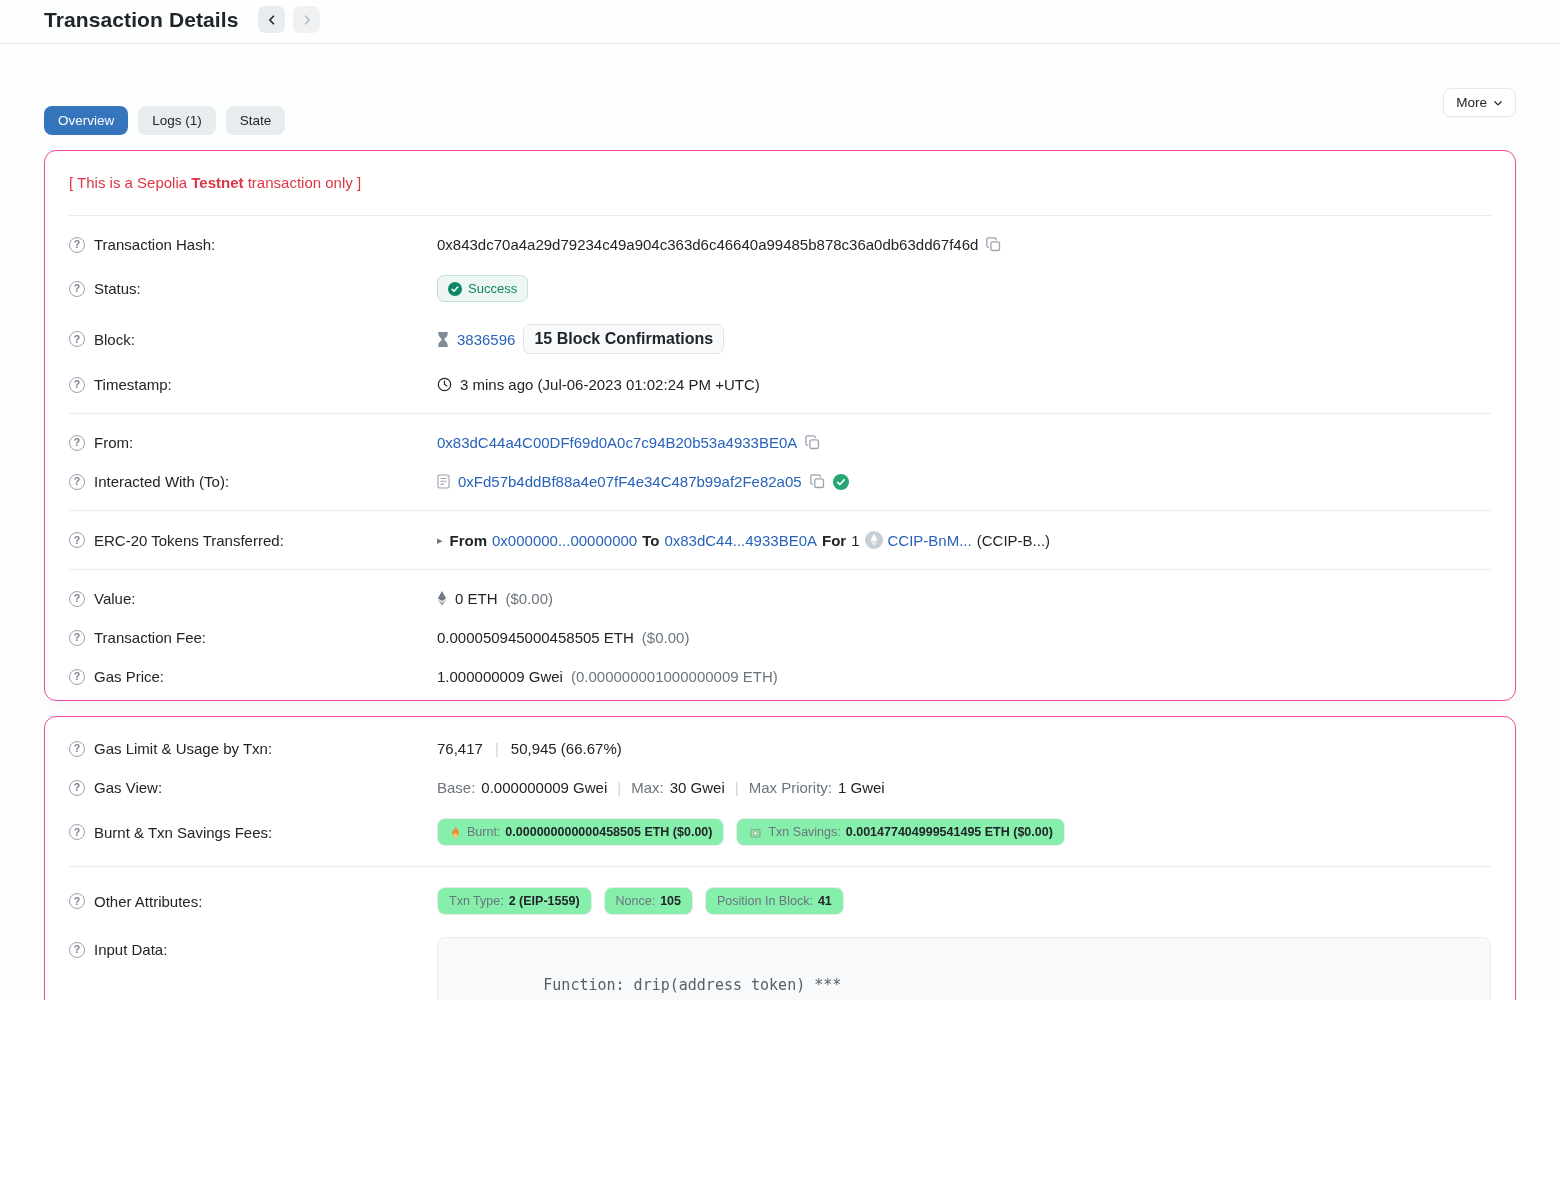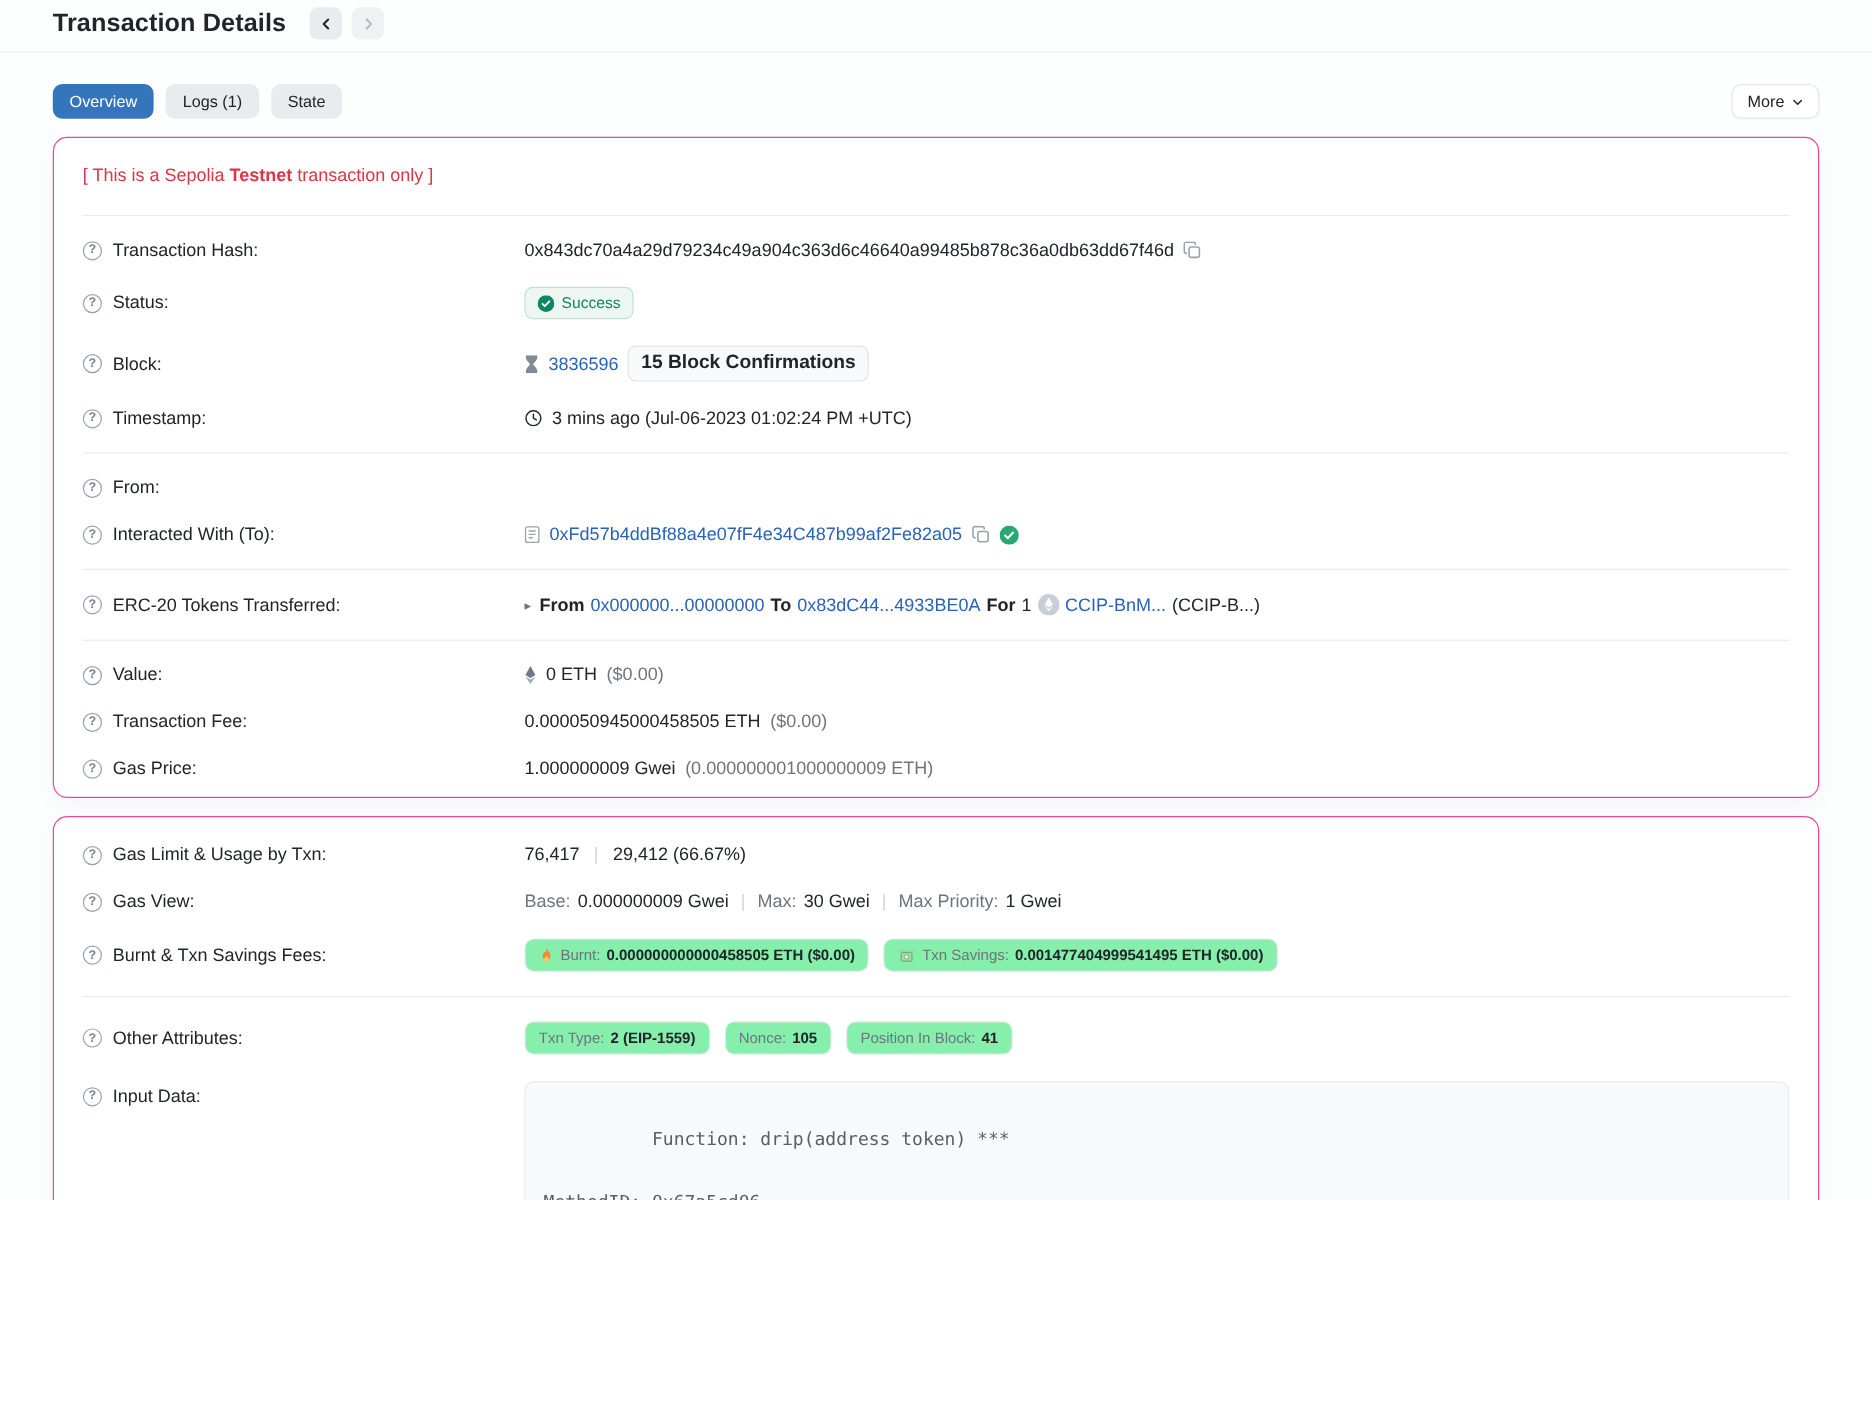--- a/index.html
+++ b/index.html
@@ -15,21 +15,21 @@
   
   .hdr { display:flex; align-items:center; gap:8px; padding:6px 44px 10px 44px; }
   .hdr h1 { font-size:21px; font-weight:700; margin:0 12px 0 0; letter-spacing:.1px; }
   .nav-btn { width:27px; height:27px; border:none; border-radius:7px; background:#e9ecef; display:inline-flex; align-items:center; justify-content:center; cursor:pointer; padding:0; }
   .nav-btn.disabled { background:#eff1f3; }
   .hdr-divider { border:none; border-top:1px solid #e9ecef; margin:0; }
 
   
   .tabbar { display:flex; justify-content:space-between; align-items:center; padding:0 44px; margin-top:26px; }
   .tabs { display:flex; gap:10px; }
-  .tab { border:none; border-radius:8px; padding:7px 14px; font-size:13.5px; font-weight:500; background:#e9ecef; color:#212529; cursor:pointer; font-family:inherit; }
+  .tab { border:none; border-radius:8px; padding:7px 14px; font-size:13.5px; font-weight:500; background:#e9ecef; color:#212529; cursor:pointer; font-family:inherit;margin-top:36px; }
   .tab.active { background:#3475bb; color:#ffffff; }
   .more-btn { background:#fff; border:1px solid #e6e9ec; border-radius:8px; padding:6px 12px; font-size:13.5px; color:#212529; display:inline-flex; align-items:center; gap:6px; cursor:pointer; box-shadow:0 1px 2px rgba(0,0,0,.04); font-family:inherit; }
 
   
   .card { margin:15px 44px 0 44px; background:#fff; border:1px solid #ec4899; border-radius:12px; padding:4px 24px; box-shadow:0 6px 18px rgba(30,41,59,.035); }
   .group-divider { border:none; border-top:1px solid #e9ecef; margin:9px -0px; }
 
   .notice { padding:19px 0 15px 0; color:#dc3545; font-size:15px; }
   .notice b { font-weight:700; }
 
@@ -175,20 +175,29 @@
       </div>
     </div>
 
     <hr class="group-divider">
 
     <div class="row">
       <div class="label">
         <span class="q">?</span>
         <span>From:</span>
       </div>
+      <div class="val">
+        <a class="link">0x83dC44a4C00DFf69d0A0c7c94B20b53a4933BE0A</a>
+        <button class="icon-btn">
+          <svg width="15" height="15" viewBox="0 0 16 16" fill="none" stroke="#9aa4ae" stroke-width="1.4">
+              <rect x="5.2" y="5.2" width="9.2" height="9.2" rx="2"></rect>
+              <path d="M3.4 10.8h-.9A1.6 1.6 0 0 1 .9 9.2V2.5A1.6 1.6 0 0 1 2.5.9h6.7a1.6 1.6 0 0 1 1.6 1.6v.9"></path>
+            </svg>
+        </button>
+      </div>
     </div>
 
     <div class="row">
       <div class="label">
         <span class="q">?</span>
         <span>Interacted With (To):</span>
       </div>
       <div class="val">
         <span>
           <svg width="13" height="15" viewBox="0 0 14 16" fill="none" stroke="#9aa4ae" stroke-width="1.2">
@@ -285,21 +294,21 @@
   <section class="card" style="padding-top:12px; padding-bottom:10px;">
 
     <div class="row">
       <div class="label">
         <span class="q">?</span>
         <span>Gas Limit &amp; Usage by Txn:</span>
       </div>
       <div class="val">
         <span class="dark">76,417</span>
         <span class="sep">|</span>
-        <span class="dark">29,412 (66.67%)</span>
+        <span class="dark">50,945 (66.67%)</span>
       </div>
     </div>
 
     <div class="row">
       <div class="label">
         <span class="q">?</span>
         <span>Gas View:</span>
       </div>
       <div class="val" style="gap:6px;">
         <span class="muted">Base:</span>

